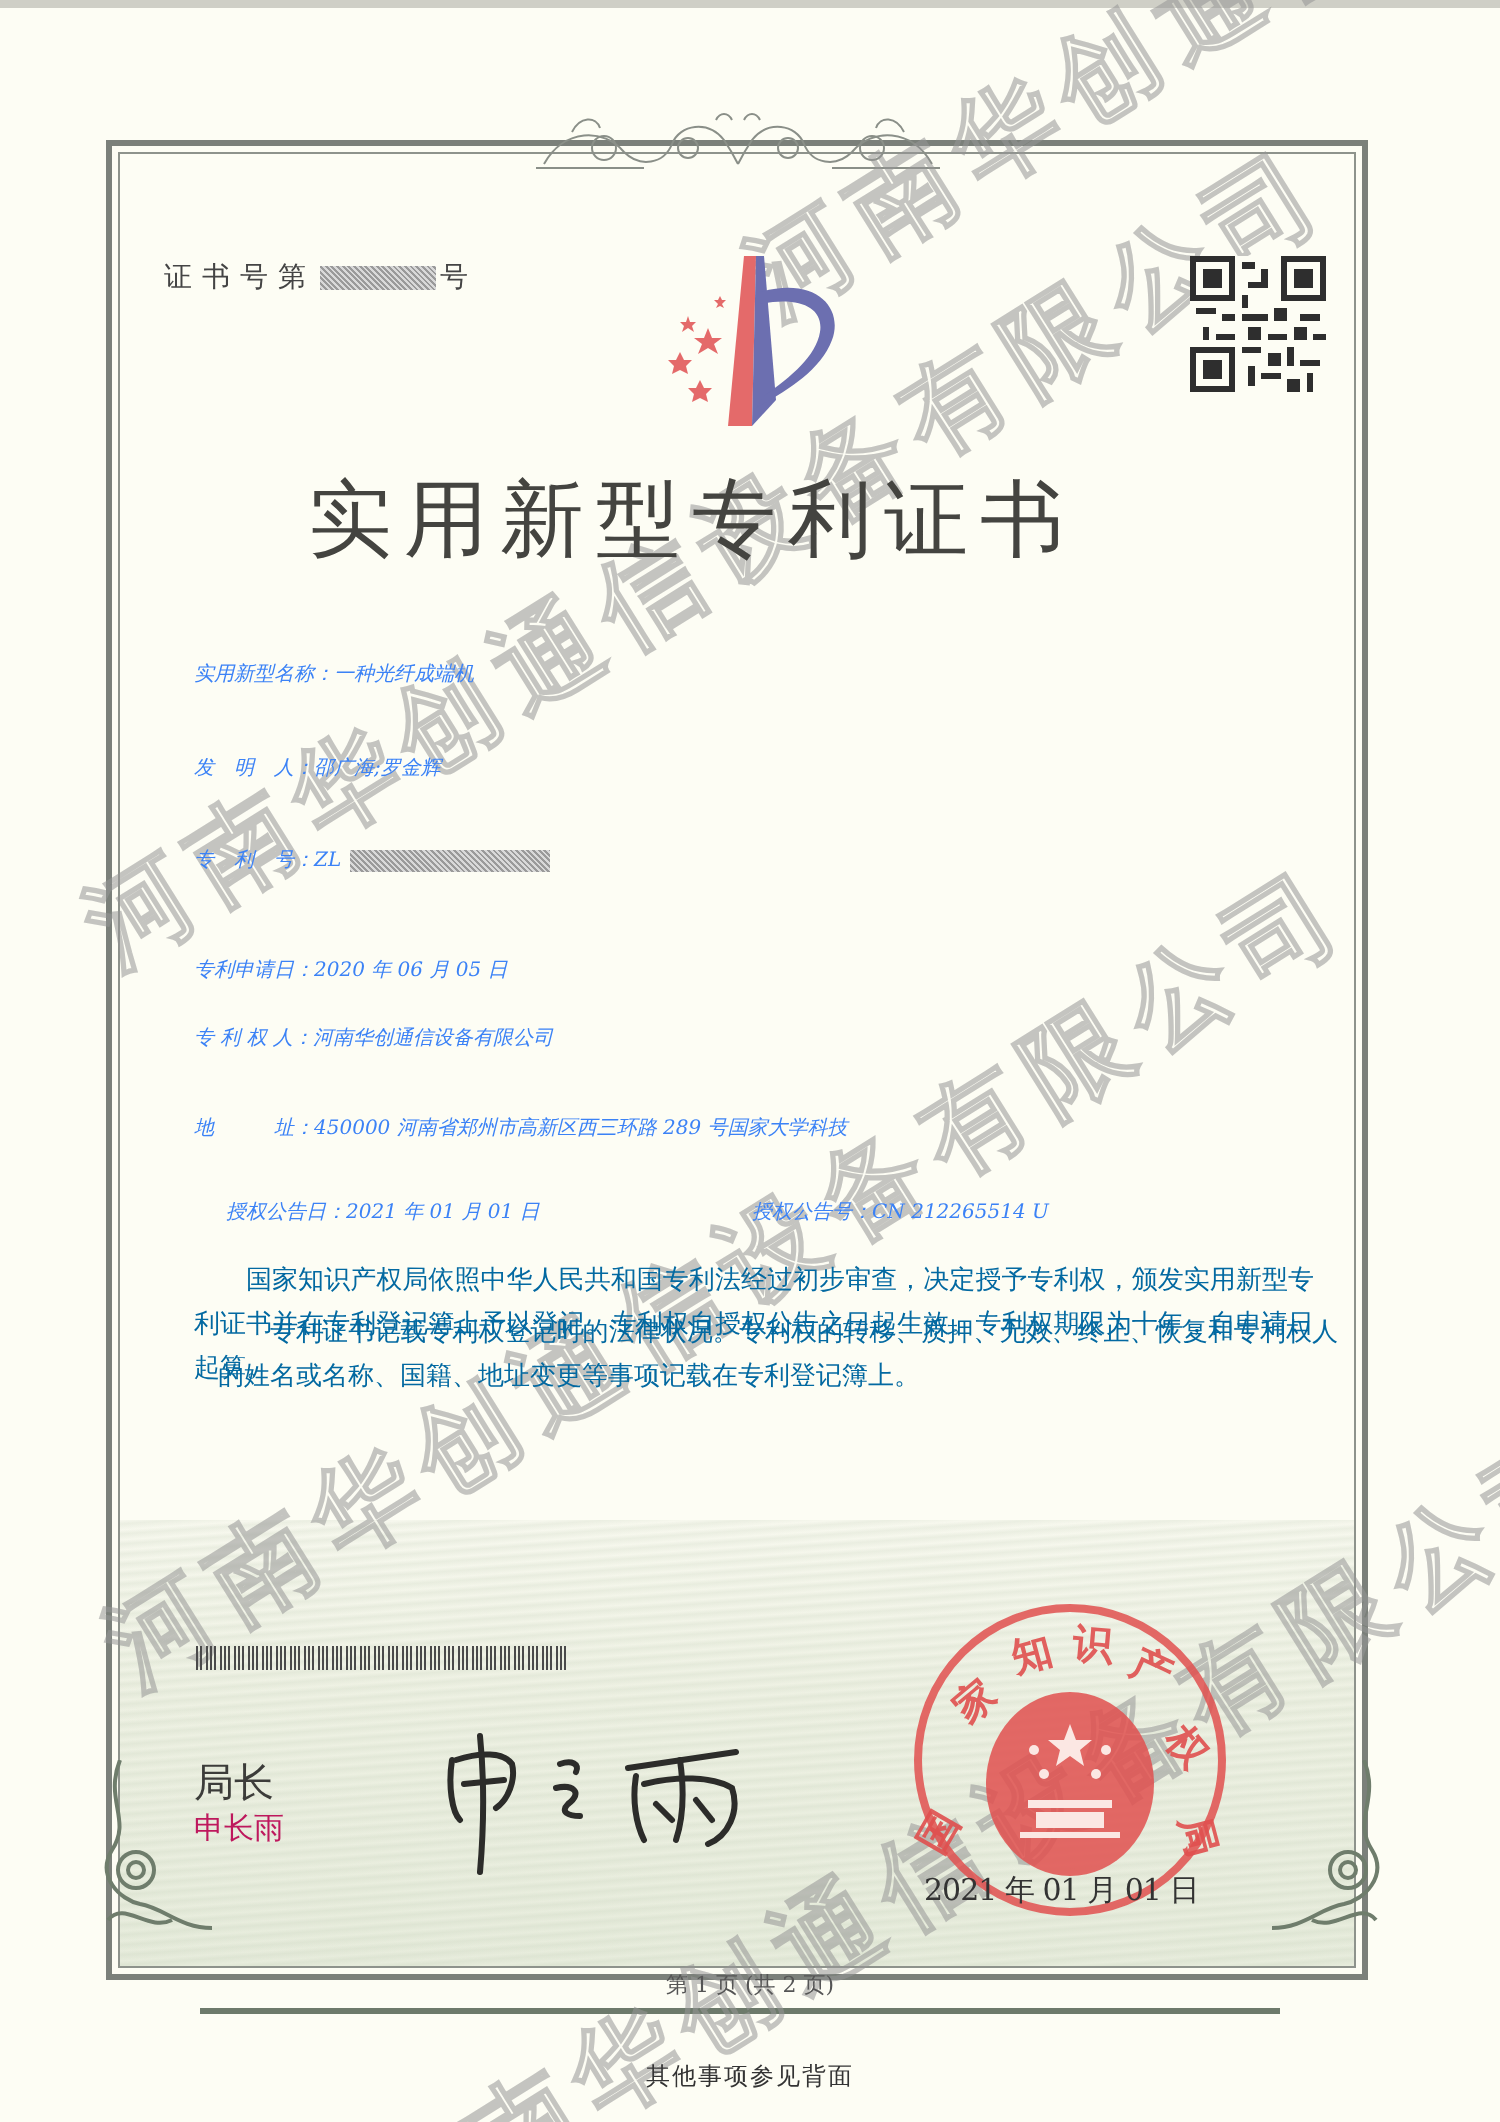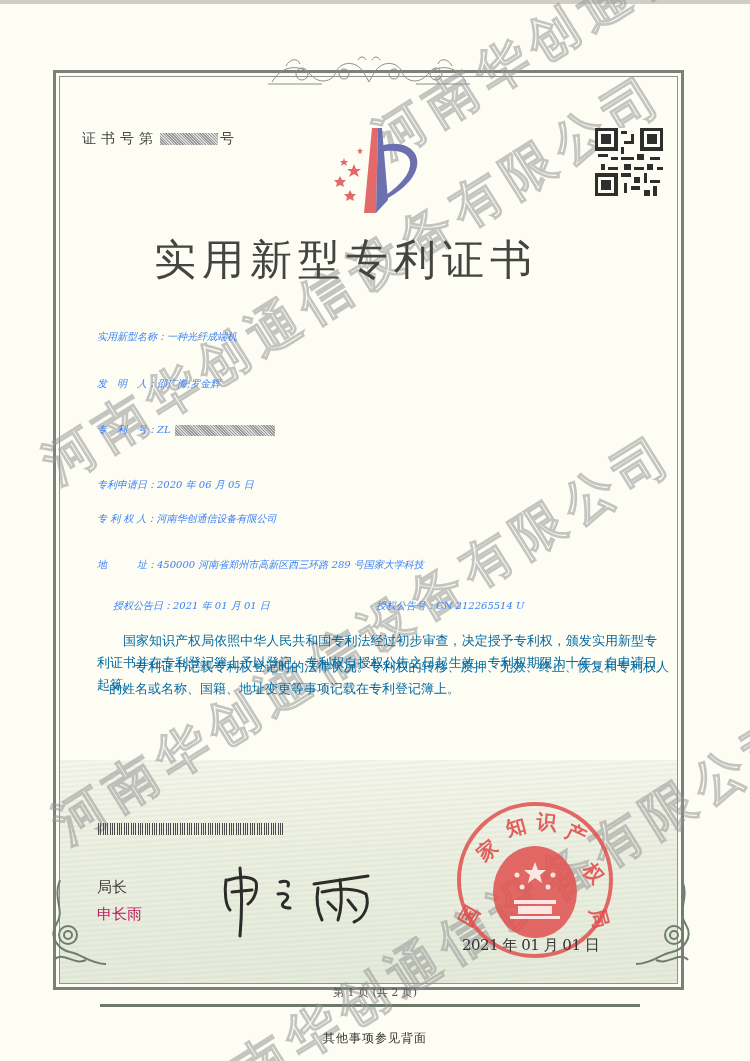--- a/index.html
+++ b/index.html
@@ -79,21 +79,21 @@
       position: absolute; left: 97px; width: 560px; font-size: 13px; line-height: 22px;
       color: #0369a1; text-indent: 26px; text-align: justify;
     }
     .para-1 { top: 630px; }
     .para-2 { top: 656px; margin-left: 12px; }
     .barcode {
       position: absolute; left: 98px; top: 823px; width: 185px; height: 12px;
       background: repeating-linear-gradient(90deg, #4a4a4a 0 1px, transparent 1px 2px, #4a4a4a 2px 3px, transparent 3px 5px, #4a4a4a 5px 6px, transparent 6px 7px);
     }
     .director-title {
-      position: absolute; left: 97px; top: 878px; font-size: 15px; color: #3c3c3a;
+      position: absolute; left: 97px; top: 878px; font-size: 20px; color: #3c3c3a;
       font-family: "DejaVu Sans", "Liberation Sans", sans-serif;
     }
     .director-name {
       position: absolute; left: 97px; top: 905px; font-size: 15px; color: #be185d;
       font-family: Liberation Sans, sans-serif;
     }
     .signature { position: absolute; left: 218px; top: 858px; width: 170px; height: 80px; }
     .seal { position: absolute; left: 450px; top: 800px; width: 170px; height: 170px; }
     .seal-date {
       position: absolute; left: 462px; top: 936px; font-size: 15px; color: #333;

